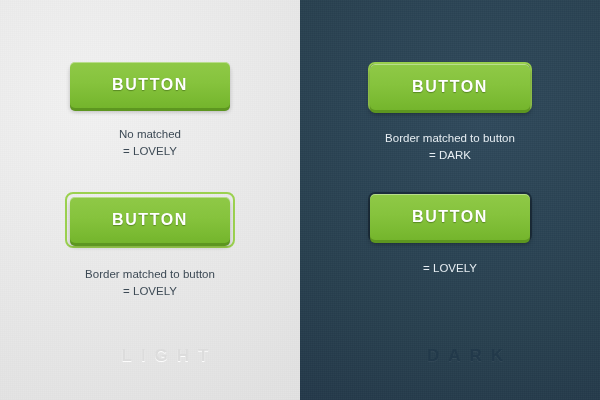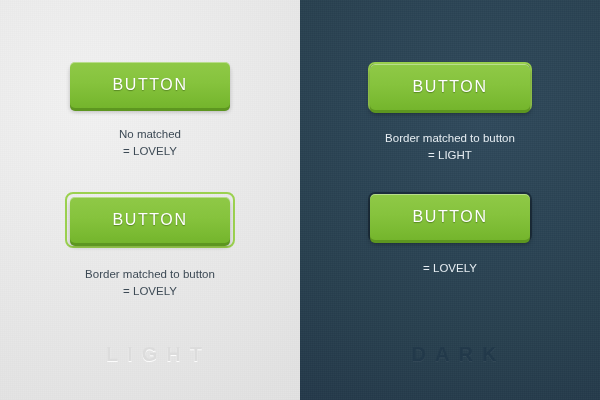--- a/index.html
+++ b/index.html
@@ -73,21 +73,21 @@
     box-sizing: border-box;
     width: 160px;
     height: 46px;
     line-height: 42px;
     border: 0;
     border-radius: 5px;
     cursor: pointer;
     color: #ffffff;
     font-family: "Liberation Sans", sans-serif;
     font-size: 16px;
-    font-weight: 400;
+    font-weight: 700;
     letter-spacing: 1.6px;
     text-align: center;
     text-shadow: 0 1px 1px rgba(40, 70, 10, .45);
     background: #7cbb32;
     background-image: linear-gradient(to bottom, #8fc947 0%, #86c33d 45%, #74b52c 100%);
     box-shadow:
       inset 0 1px 0 rgba(255,255,255,.38),
       0 3px 0 #5d9620,
       0 4px 4px rgba(0,0,0,.22);
   }
@@ -125,25 +125,25 @@
     font-weight: 400;
   }
   .panel-light .caption { color: #3d4a55; }
   .panel-dark  .caption { color: #e6edf2; }
 
   .caption .line2 { display: block; }
 
   
   .panel-word {
     position: absolute;
-    left: 4px;
+    left: 15px;
     bottom: 34px;
     width: 300px;
     text-align: center;
-    font-size: 20px;
+    font-size: 17px;
     font-weight: 700;
     letter-spacing: 9px;
     text-indent: 9px;
   }
   .panel-light .panel-word {
     color: #dcdcdc;
     text-shadow: 0 1px 0 rgba(255,255,255,.9);
   }
   .panel-dark .panel-word {
     color: #22real;
@@ -184,21 +184,21 @@
 
   <div class="panel panel-dark">
     <div class="noise"></div>
 
     <div class="group group-1">
       <div class="btn-wrap border-button">
         <button class="btn">BUTTON</button>
       </div>
       <div class="caption">
         <span class="line1">Border matched to button</span>
-        <span class="line2">= LIGHT</span>
+        <span class="line2">= DARK</span>
       </div>
     </div>
 
     <div class="group group-2">
       <div class="btn-wrap border-background">
         <button class="btn">BUTTON</button>
       </div>
       <div class="caption">
         <span class="line2">= LOVELY</span>
       </div>

